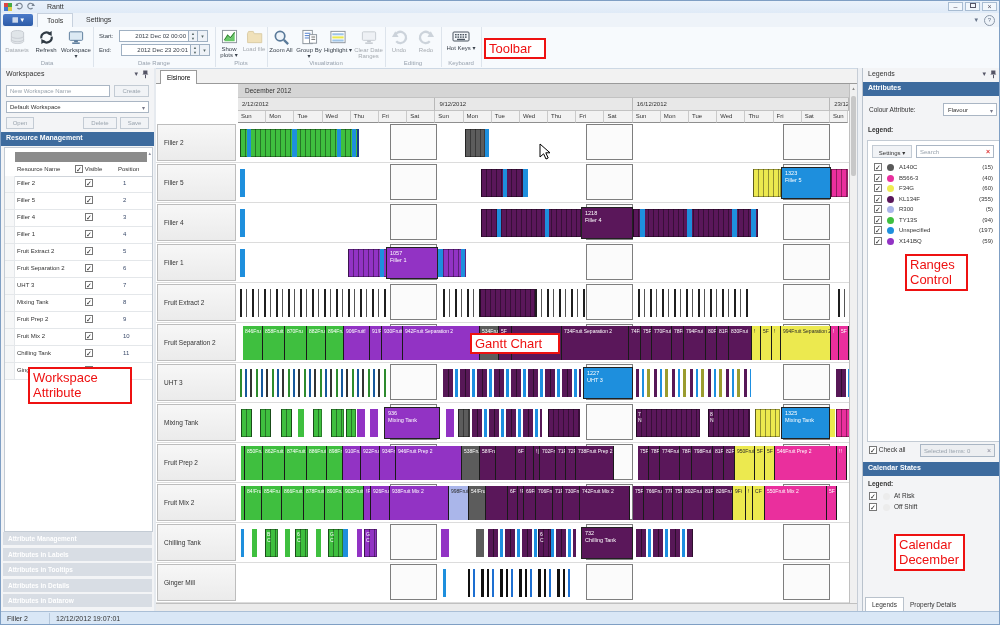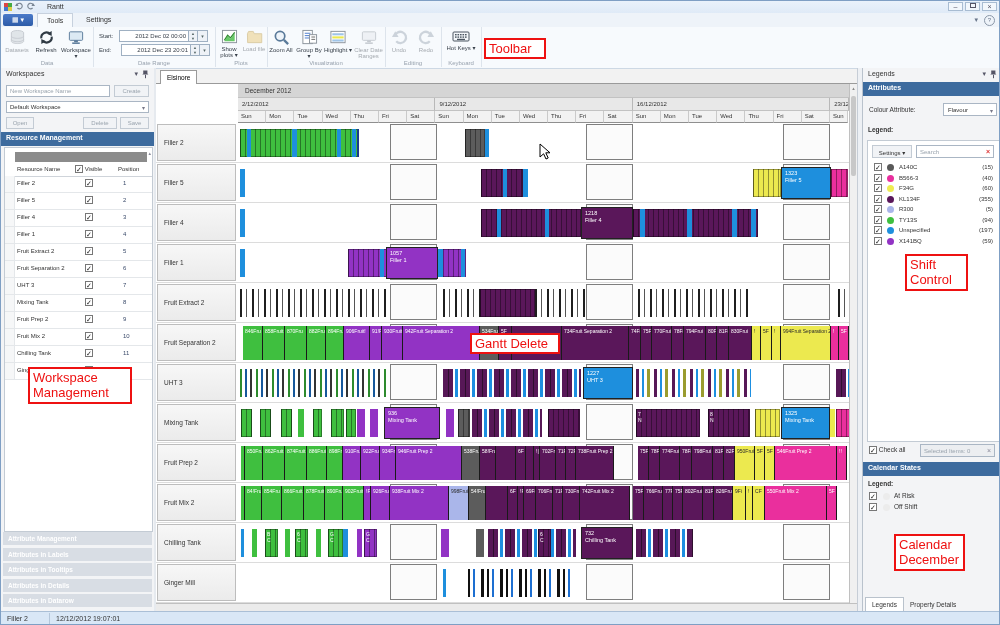--- a/index.html
+++ b/index.html
@@ -783,18 +783,18 @@
     <span style="position:absolute;left:48px;top:1px;bottom:1px;border-left:1px solid #b4c6da;"></span>
     <span style="position:absolute;left:55px;top:3px;">12/12/2012 19:07:01</span>
   </div>
 
   <svg id="cursor" width="12" height="18" viewBox="0 0 12 18">
     <path d="M1 1 L1 14 L4.6 10.8 L7 16 L9.2 15 L6.8 9.8 L11 9.8 Z" fill="#fff" stroke="#000" stroke-width="1"></path>
   </svg>
 
   <div id="annotations">
       <div class="annot" style="left: 483px; top: 37px; width: 62px;">Toolbar</div>
-      <div class="annot" style="left: 469px; top: 332px; width: 90px;">Gantt Delete</div>
-      <div class="annot" style="left: 27px; top: 366px; width: 104px;">Workspace Management</div>
-      <div class="annot" style="left: 904px; top: 253px; width: 63px;">Shift Control</div>
+      <div class="annot" style="left: 469px; top: 332px; width: 90px;">Gantt Chart</div>
+      <div class="annot" style="left: 27px; top: 366px; width: 104px;">Workspace Attribute</div>
+      <div class="annot" style="left: 904px; top: 253px; width: 63px;">Ranges Control</div>
       <div class="annot" style="left: 893px; top: 533px; width: 71px;">Calendar December</div>
     </div>
 </div>
 
 </body></html>

